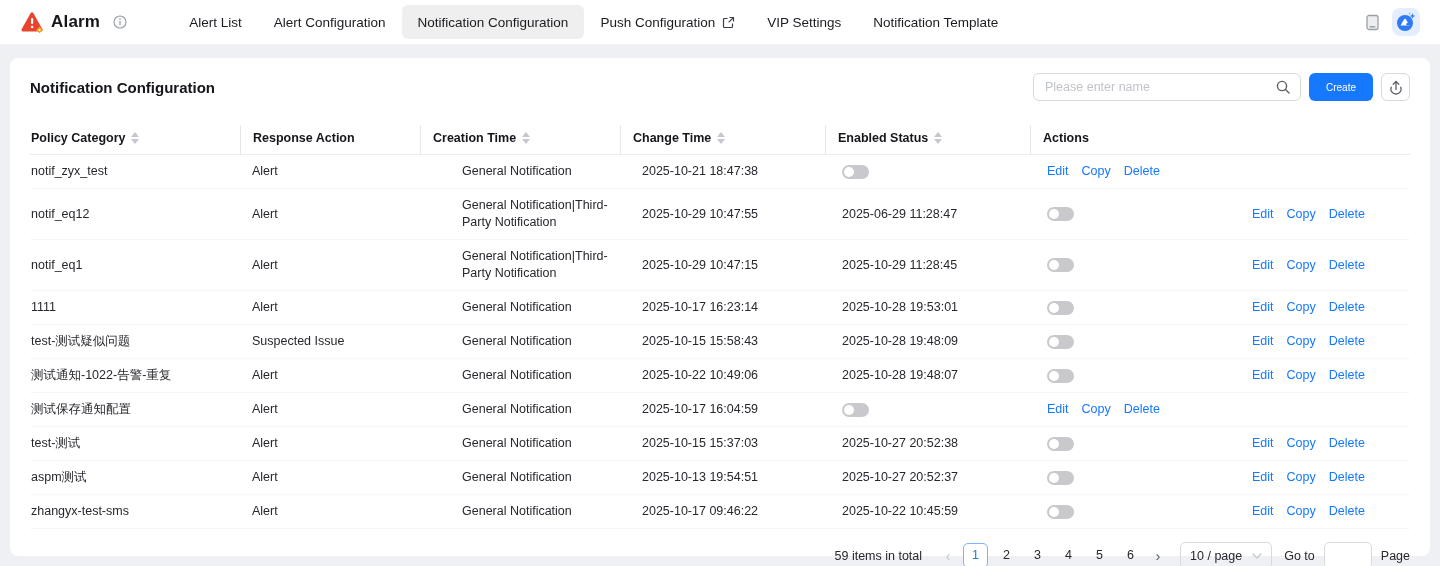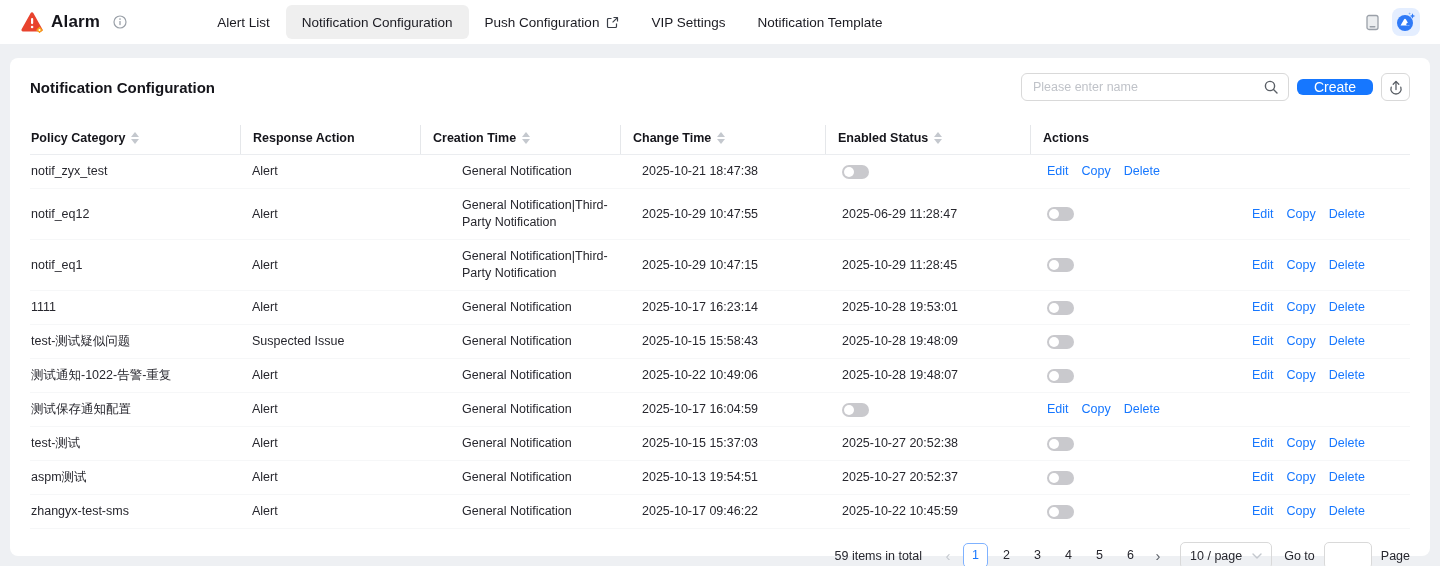--- a/index.html
+++ b/index.html
@@ -1,20 +1,20 @@
 <!DOCTYPE html>
 <html><head>
 <meta charset="utf-8">
 <style>
   * { margin:0; padding:0; box-sizing:border-box; }
   html,body { width:1440px; height:566px; overflow:hidden; }
   body { background:#eef0f3; font-family:"Liberation Sans", sans-serif; color:#27272e; }
 
   
-  .topbar { height:44px; background:#fff; display:flex; align-items:center; padding:0 20px;gap:28px; }
+  .topbar { height:44px; background:#fff; display:flex; align-items:center; padding:0 20px; }
   .logo { display:flex; align-items:center; gap:7px; }
   .logo-text { font-size:17px; font-weight:bold; color:#15151b; letter-spacing:.2px; }
   .info-icon { display:inline-flex; margin-left:6px; }
   .nav { display:flex; align-items:center; margin-left:46px; }
   .nav-item { display:flex; align-items:center; gap:7px; height:34px; padding:0 16px;
               border-radius:6px; font-size:13.5px; color:#1b1b22; cursor:pointer; white-space:nowrap; }
   .nav-item.active { background:#efefef; }
   .topbar-right { margin-left:auto; display:flex; align-items:center; gap:12px; }
   .ai-chip { width:28px; height:28px; background:#e4eeff; border-radius:8px;
              display:flex; align-items:center; justify-content:center; cursor:pointer; }
@@ -24,22 +24,22 @@
           padding:15px 20px 14px 20px; height:498px; }
 
   .toolbar { display:flex; align-items:center; }
   .page-title { font-size:15px; font-weight:bold; color:#15151b; }
   .toolbar-right { margin-left:auto; display:flex; align-items:center; gap:8px; }
   .search-box { position:relative; }
   .search-box input { width:268px; height:28px; border:1px solid #d9d9d9; border-radius:6px;
                       padding:0 32px 0 11px; font-size:12.5px; font-family:inherit; color:#0c4a6e; outline:none; }
   .search-box input::placeholder { color:#c0c3c9; }
   .search-icon { position:absolute; right:10px; top:6px; }
-  .btn-create { height:16px; padding:0 17px; background:#1677ff; color:#fff; border:none;
-                border-radius:6px; font-size:14px; font-family:inherit; cursor:pointer; }
+  .btn-create { height:28px; padding:8px 17px; background:#1677ff; color:#fff; border:none;
+                border-radius:6px; font-size:10px; font-family:inherit; cursor:pointer; }
   .btn-export { width:29px; height:28px; background:#fff; border:1px solid #d9d9d9; border-radius:6px;
                 display:flex; align-items:center; justify-content:center; cursor:pointer; }
 
   
   .table { margin-top:24px; }
   .thead { display:flex; align-items:center; border-bottom:1px solid #ebedf0; }
   .th { font-size:12.5px; font-weight:bold; color:#15151b; padding:6px 16px 9px 12px;
         display:flex; align-items:center; border-left:1px solid #e5e7ea; }
   .th:first-child { border-left:none; padding-left:1px; }
   .sorter { display:inline-flex; flex-direction:column; gap:2px; margin-left:6px; cursor:pointer; }
@@ -112,20 +112,23 @@
         <rect x="6.35" y="6" width="1.3" height="4.2" rx=".6" fill="#9aa0a8"></rect>
         <circle cx="7" cy="4" r=".85" fill="#9aa0a8"></circle>
       </svg>
     </span>
   </div>
 
   <div class="nav">
     <div class="nav-item">
       <span>Alert List</span>
     </div>
+    <div class="nav-item">
+      <span>Alert Configuration</span>
+    </div>
     <div class="nav-item active">
       <span>Notification Configuration</span>
     </div>
     <div class="nav-item">
       <span>Push Configuration</span>
       <span>
         <svg width="13" height="13" viewBox="0 0 13 13" fill="none" stroke="#3a3f47" stroke-width="1.2">
           <path d="M10.5 7.5 v3 a1 1 0 0 1 -1 1 h-7 a1 1 0 0 1 -1 -1 v-7 a1 1 0 0 1 1 -1 h3"></path>
           <path d="M7.5 1.5 h4 v4" stroke-linejoin="round"></path>
           <path d="M11.2 1.8 L6.6 6.4"></path>

